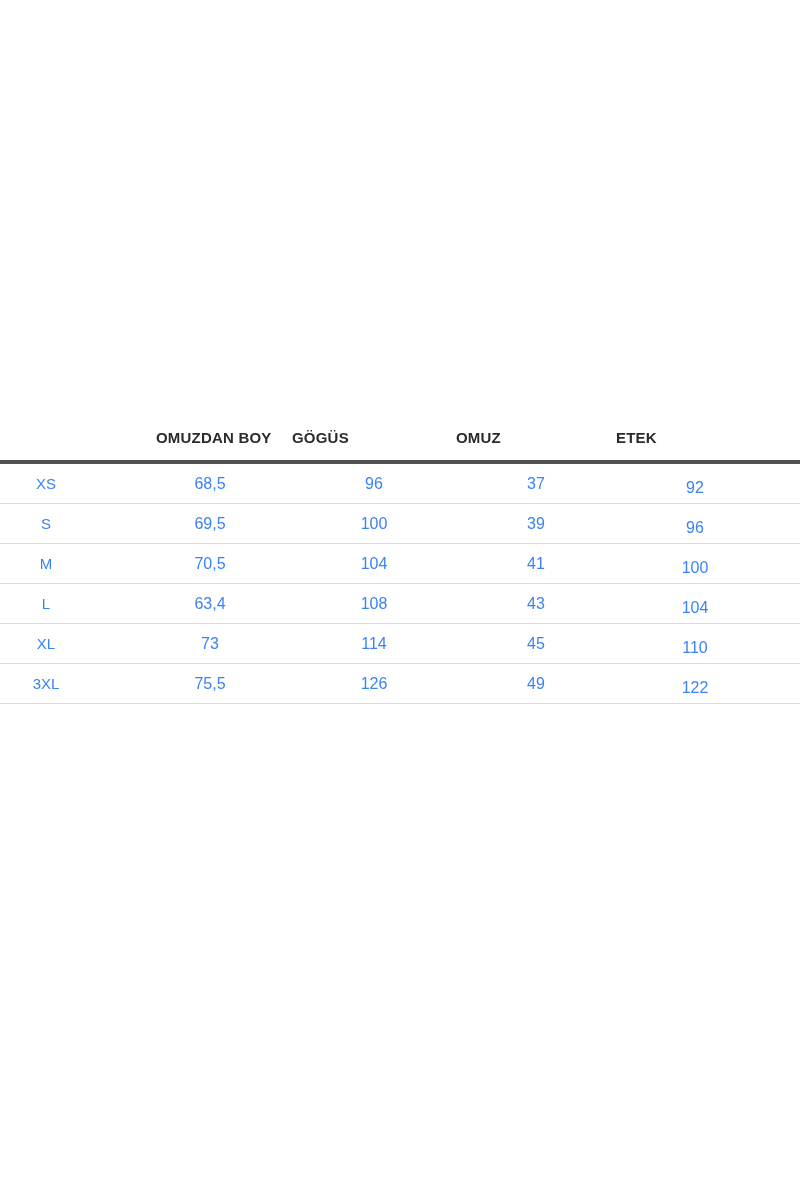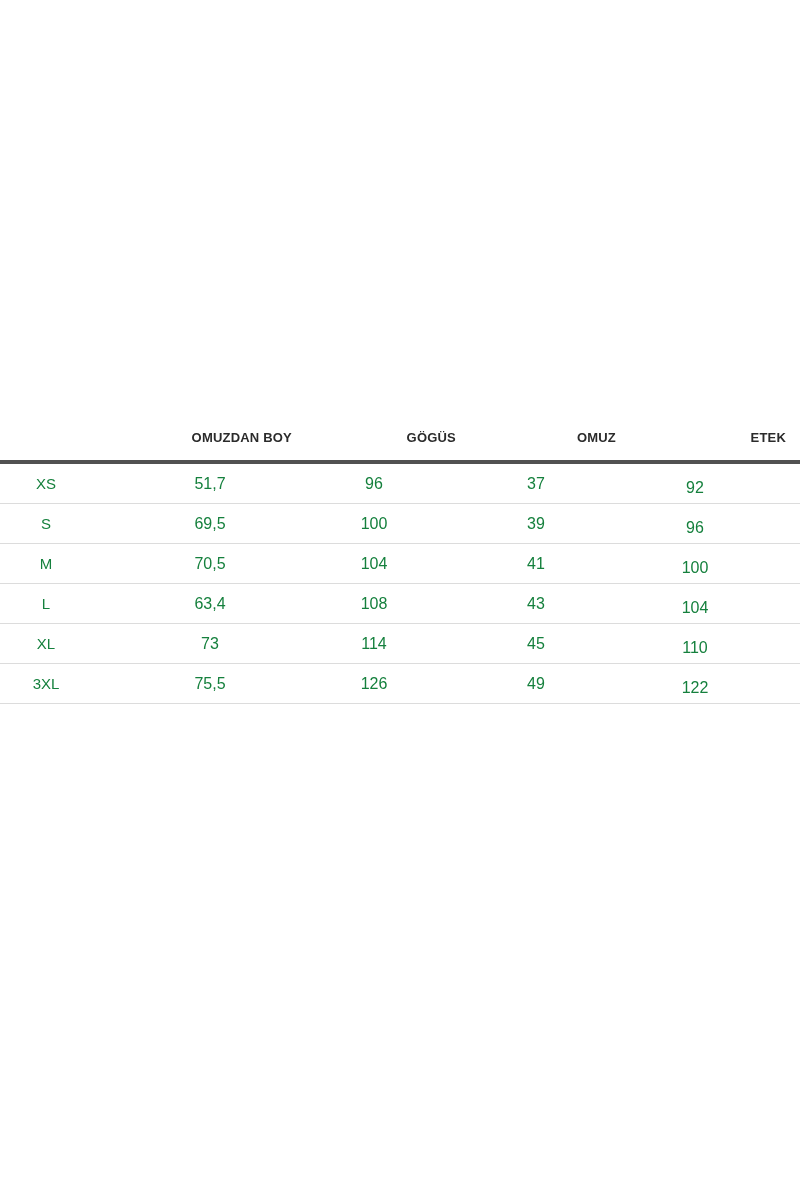--- a/index.html
+++ b/index.html
@@ -23,38 +23,38 @@
   }
   col.c-size { width: 16%; }
   col.c-boy  { width: 20.5%; }
   col.c-gogus{ width: 20.5%; }
   col.c-omuz { width: 20%; }
   col.c-etek { width: 23%; }
 
   thead th {
     height: 46px;
     vertical-align: middle;
-    text-align: right;
-    font-size: 13px;
+    text-align: left;
+    font-size: 15px;
     font-weight: bold;
     color: #2b2b2b;
     letter-spacing: 0.2px;
     border-bottom: 4px solid #515151;
     padding: 0;
   }
   thead th.col-boy  { padding-left: 28px; }
   thead th.col-etek { padding-right: 14px; }
 
   tbody td {
     height: 39px;
     vertical-align: middle;
     text-align: center;
     font-size: 16px;
     font-weight: normal;
-    color: #15803d;
+    color: #3b82f6;
     border-bottom: 1px solid #dcdcdc;
     padding: 0;
   }
   tbody td.col-size { padding-right: 36px; font-size: 15px; }
   tbody td.col-etek { padding-right: 26px; }
   tbody td.col-etek .shift {
     display: inline-block;
     transform: translateY(4px);
   }
 </style>
@@ -75,21 +75,21 @@
         <th class="col-size"></th>
         <th class="col-boy">OMUZDAN BOY</th>
         <th class="col-gogus">GÖGÜS</th>
         <th class="col-omuz">OMUZ</th>
         <th class="col-etek">ETEK</th>
       </tr>
     </thead>
     <tbody>
       <tr>
         <td class="col-size">XS</td>
-        <td>51,7</td>
+        <td>68,5</td>
         <td>96</td>
         <td>37</td>
         <td class="col-etek"><span class="shift">92</span></td>
       </tr>
       <tr>
         <td class="col-size">S</td>
         <td>69,5</td>
         <td>100</td>
         <td>39</td>
         <td class="col-etek"><span class="shift">96</span></td>

